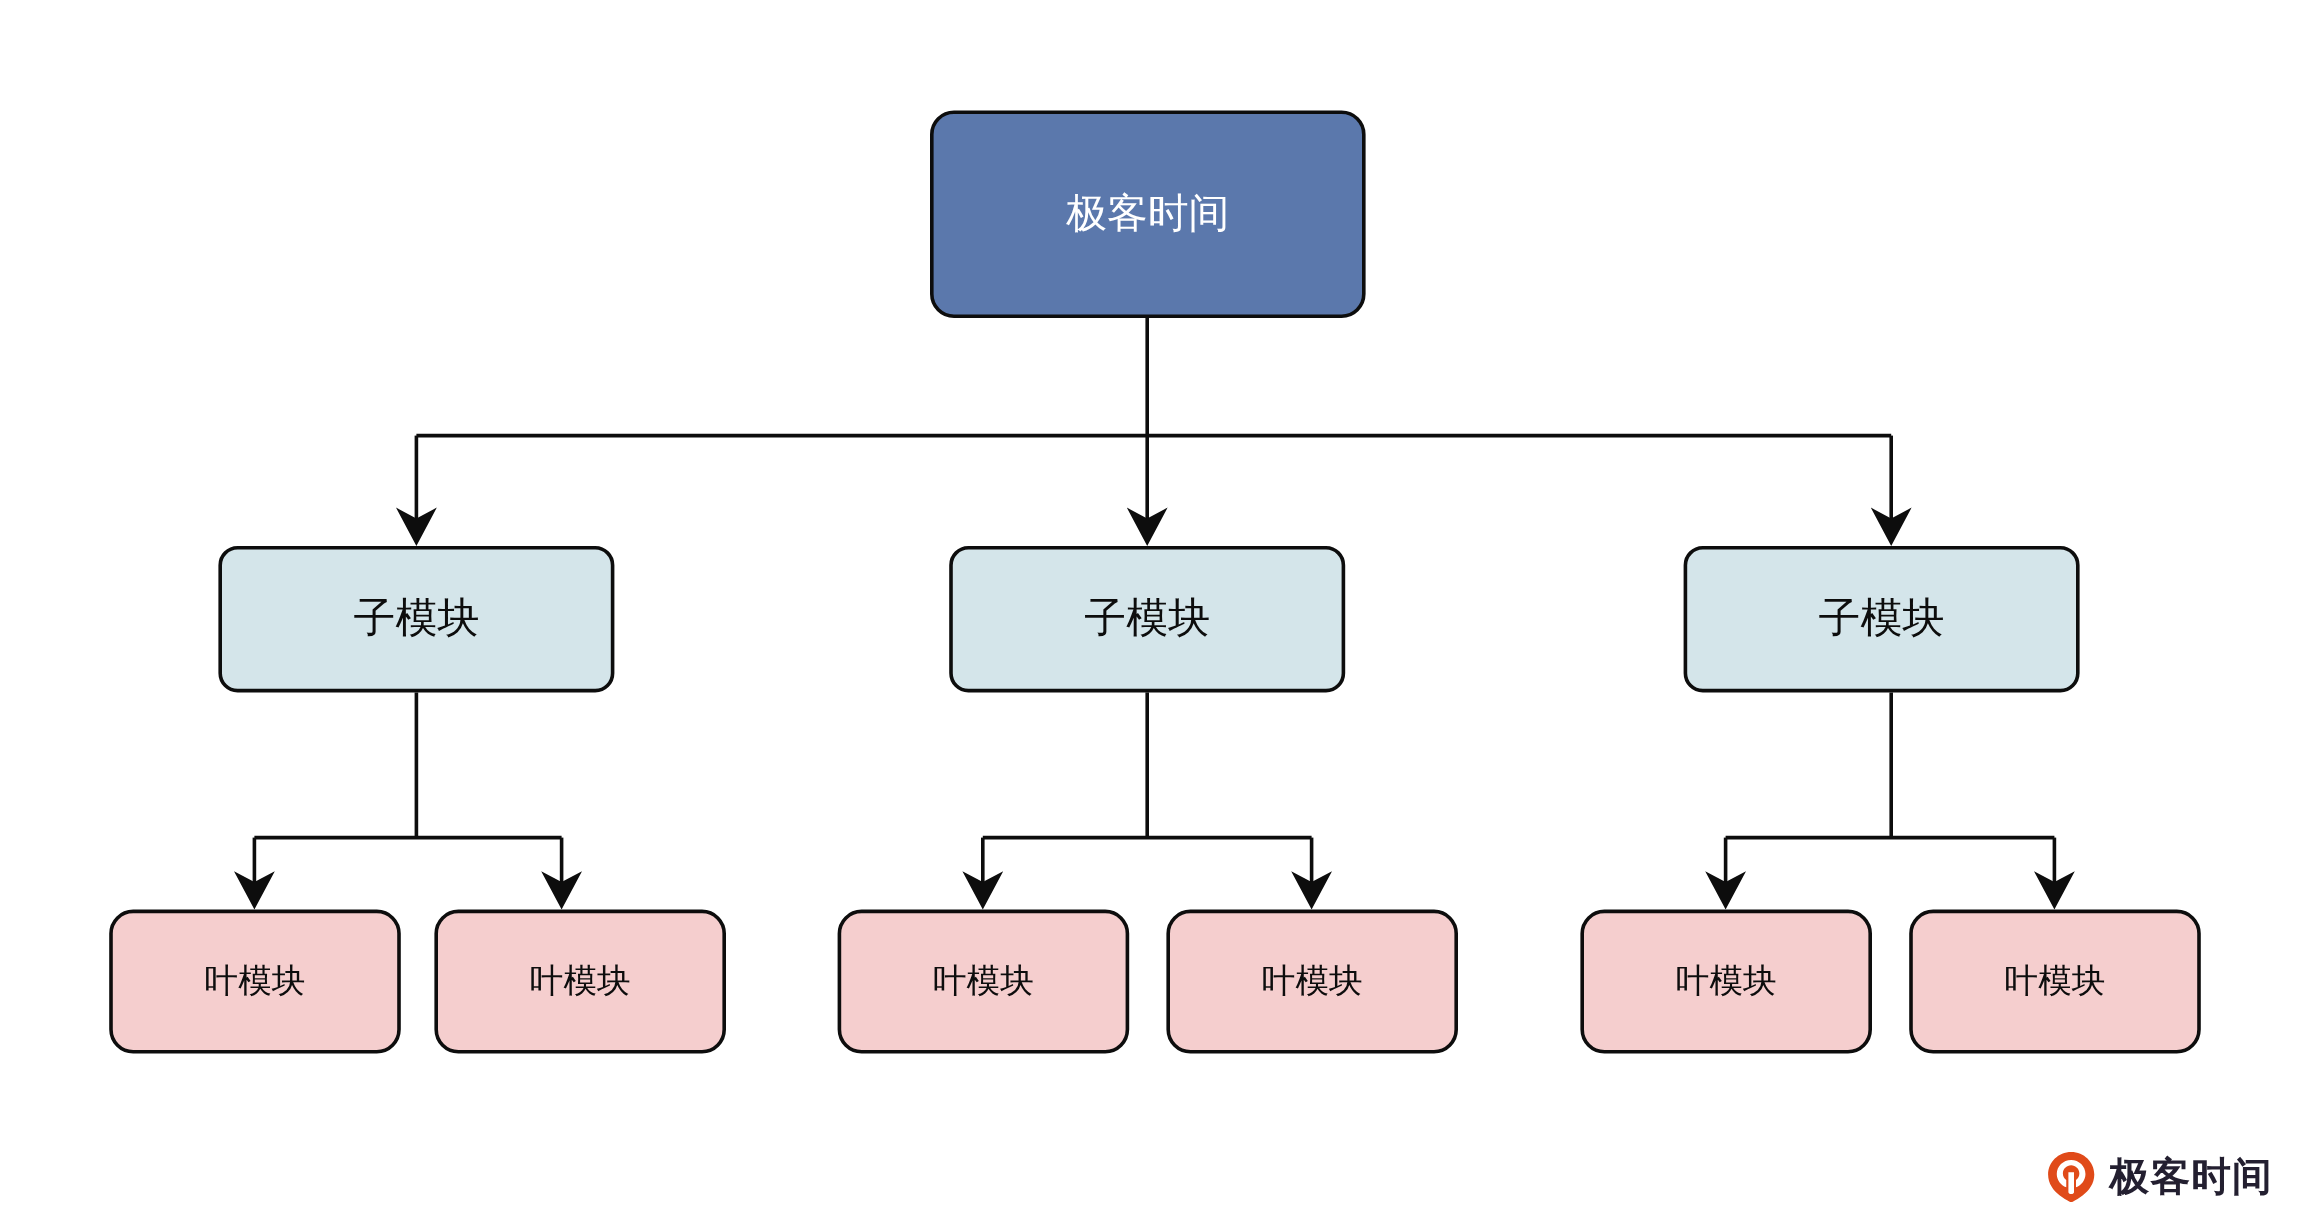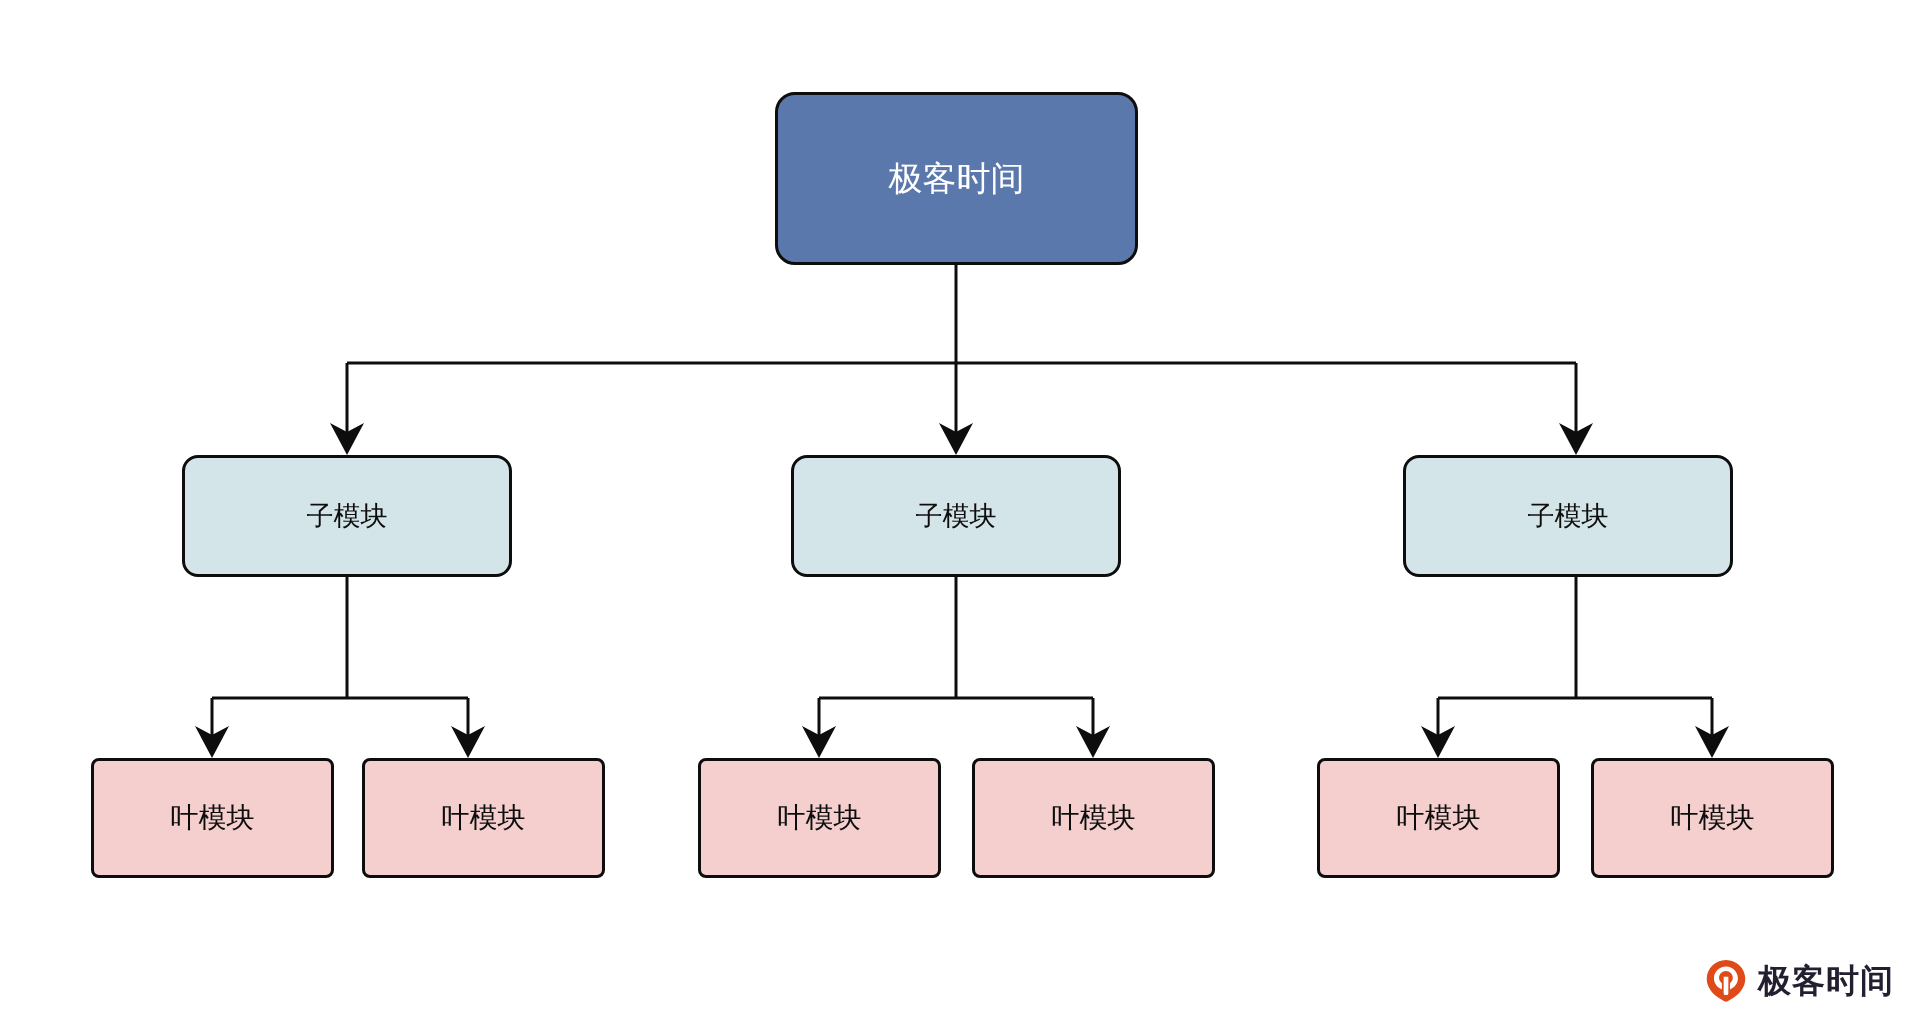--- a/index.html
+++ b/index.html
@@ -42,28 +42,28 @@
   .node-root {
     background: #5b78ac;
     color: #ffffff;
     font-size: 34px;
     border-radius: 20px;
   }
 
   .node-branch {
     background: #d4e5ea;
     color: #0d0d0d;
-    font-size: 27px;
+    font-size: 35px;
   }
 
   .node-leaf {
     background: #f5cece;
     color: #0d0d0d;
     font-size: 28px;
-    border-radius: 8px;
+    border-radius: 20px;
   }
 
   
   #connectors {
     position: absolute;
     left: 0;
     top: 0;
     width: 1920px;
     height: 1026px;
     pointer-events: none;

